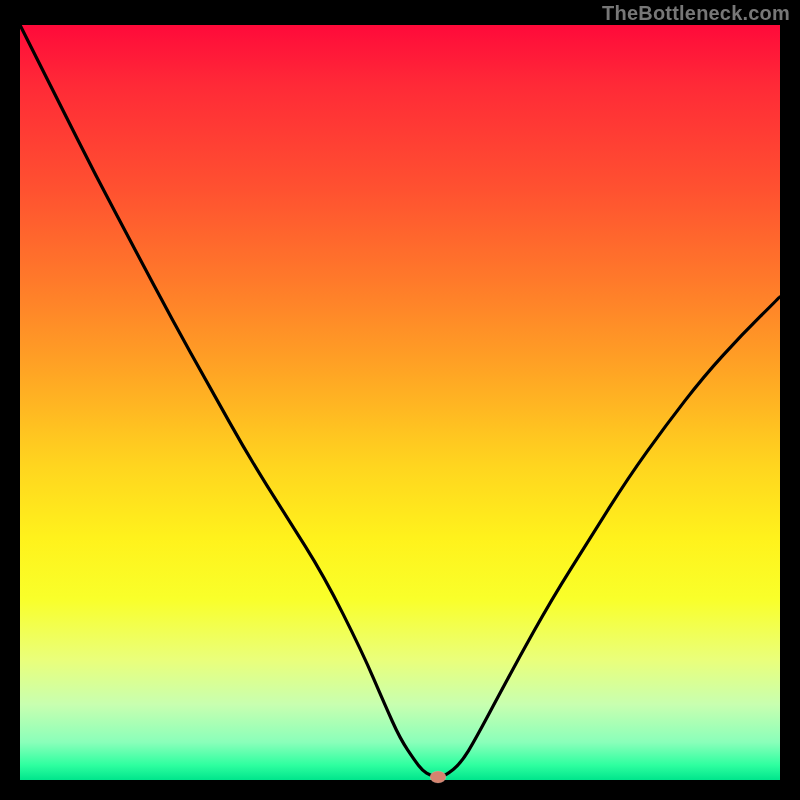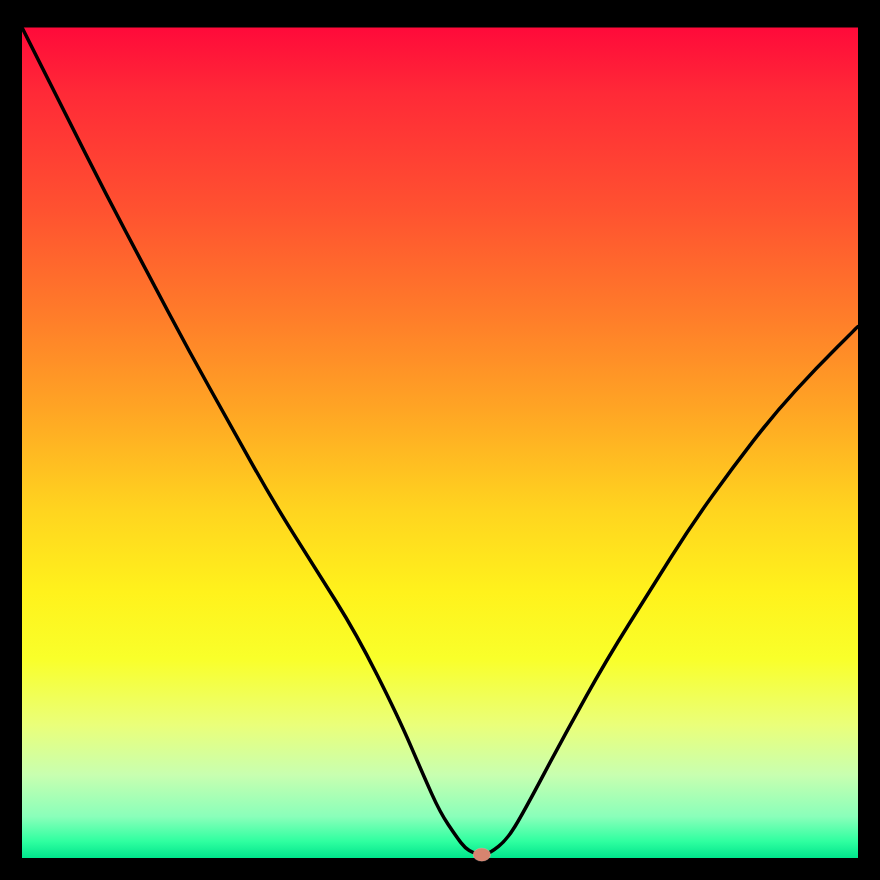--- a/index.html
+++ b/index.html
@@ -76,20 +76,21 @@
   .marker {
     fill: #d6846f;
     stroke: rgba(255,255,255,0.25);
     stroke-width: 0.6;
   }
 </style>
 </head>
 <body>
 
 <div class="outer">
+  <div class="watermark">TheBottleneck.com</div>
   <div class="plot">
     <div class="gradient-bg"></div>
     <svg class="curve-layer" viewBox="0 0 760 755" preserveAspectRatio="none">
       <path id="bottleneck-curve" class="curve" d="M 0.00 0.00 Q 0.00 0.00 19.00 37.75 Q 38.00 75.50 57.00 113.25 Q 76.00 151.00 95.00 186.86 Q 114.00 222.73 133.00 258.59 Q 152.00 294.45 171.00 328.42 Q 190.00 362.40 209.00 396.38 Q 228.00 430.35 247.00 460.55 Q 266.00 490.75 285.00 520.95 Q 304.00 551.15 323.00 588.90 Q 342.00 626.65 353.40 653.08 Q 364.80 679.50 372.40 696.49 Q 380.00 713.48 387.60 724.80 Q 395.20 736.13 399.00 741.03 Q 402.80 745.94 406.60 748.21 Q 410.40 750.47 414.20 751.23 Q 418.00 751.98 421.80 751.23 Q 425.60 750.47 433.20 744.43 Q 440.80 738.39 448.40 725.93 Q 456.00 713.48 475.00 677.61 Q 494.00 641.75 513.00 607.77 Q 532.00 573.80 551.00 543.60 Q 570.00 513.40 589.00 483.20 Q 608.00 453.00 627.00 426.58 Q 646.00 400.15 665.00 375.61 Q 684.00 351.07 703.00 330.31 Q 722.00 309.55 741.00 290.68 T 760.00 271.80"></path>
       <ellipse id="optimal-marker" class="marker" cx="418.00" cy="751.98" rx="8" ry="6"></ellipse>
     </svg>
   </div>
 </div>
 
 </body></html>

